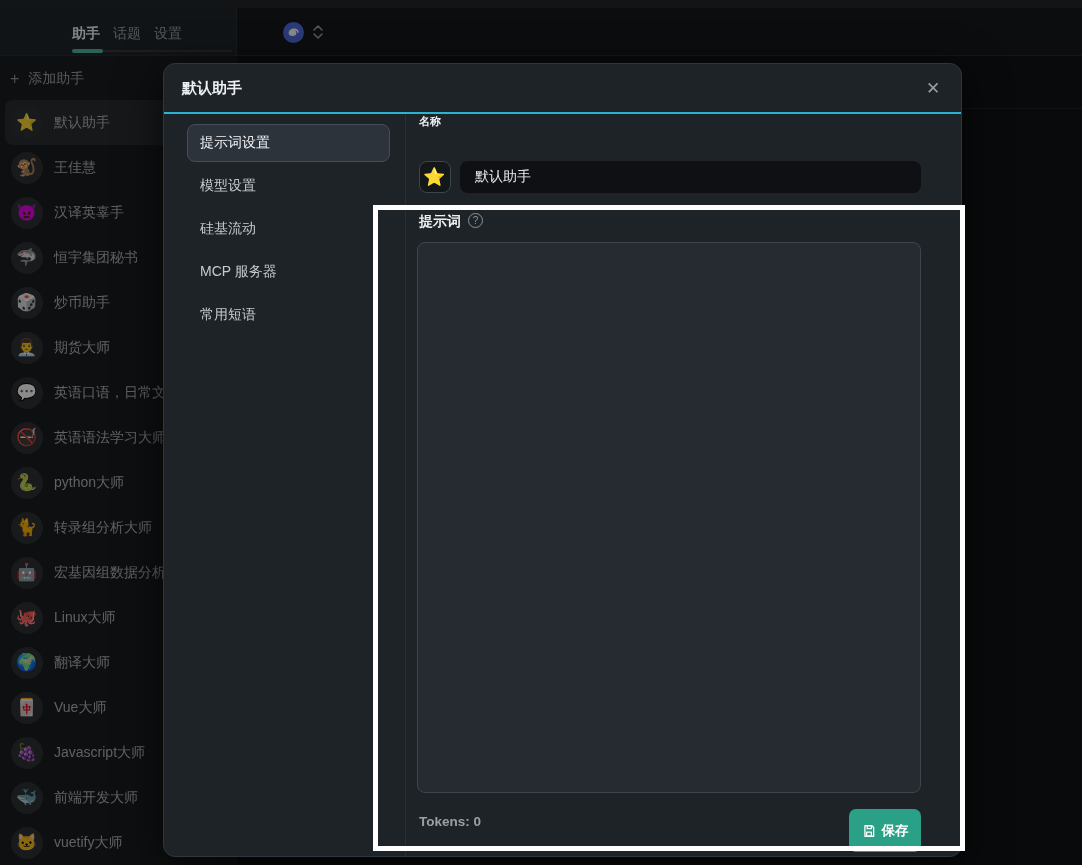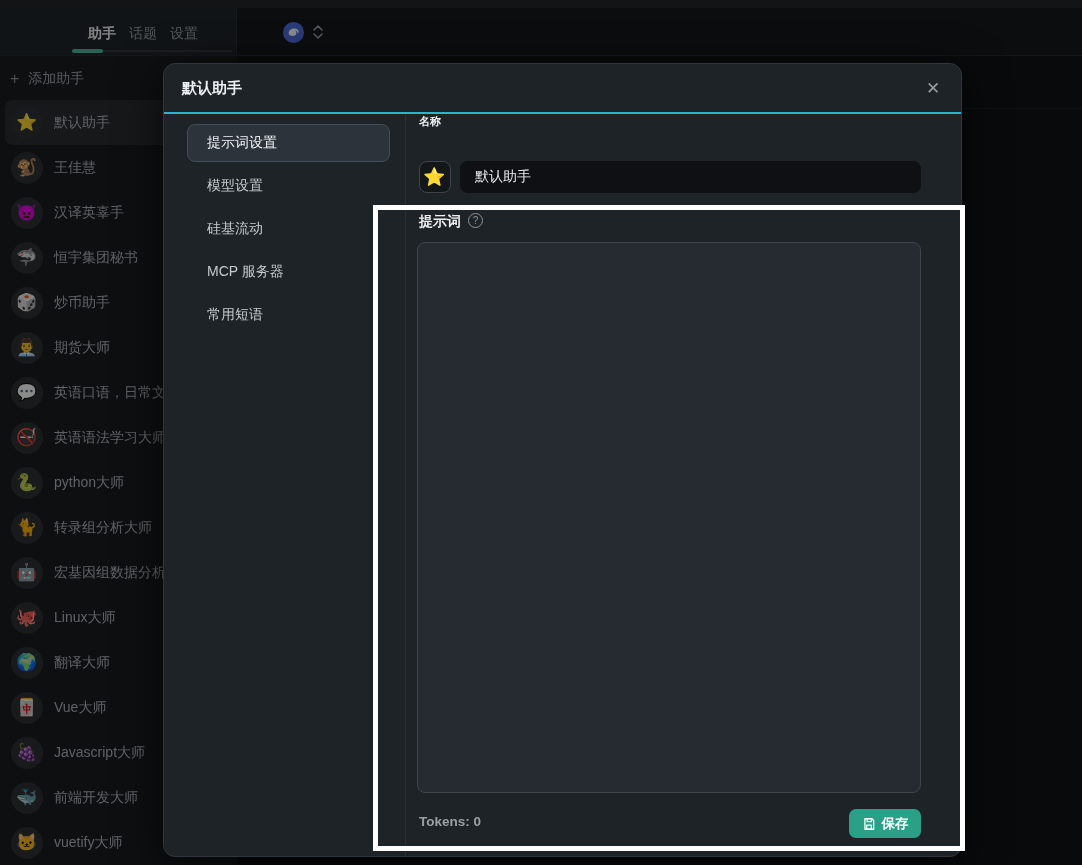--- a/index.html
+++ b/index.html
@@ -6,21 +6,21 @@
   html,body { background:#000; }
   .screen {
     position:relative; width:1082px; height:865px; overflow:hidden;
     background:#121415; font-family:"Liberation Sans", sans-serif;
     -webkit-font-smoothing:antialiased;
   }
   
   .titlebar-strip { position:absolute; left:0; top:0; width:1082px; height:8px; background:#232628; }
   .topbar-left { position:absolute; left:0; top:8px; width:237px; height:48px; background:#212629;
     border-right:1px solid #2e3336; border-bottom:1px solid #272b2e; }
-  .tabs { position:absolute; left:72px; top:17px; display:flex; gap:13px; font-size:14px;margin-left:16px; }
+  .tabs { position:absolute; left:72px; top:17px; display:flex; gap:13px; font-size:14px; }
   .tab { color:#9aa1a7; cursor:pointer; }
   .tab.active { color:#f2f5f7; font-weight:bold; }
   .tab-track { position:absolute; left:72px; top:42px; width:160px; height:2px; background:#34383b; }
   .tab-underline { position:absolute; left:72px; top:41px; width:31px; height:4px; border-radius:2px;
     background:var(--tab_underline,#4cb89e); }
   .topbar-right { position:absolute; left:237px; top:8px; width:845px; height:48px; background:#17191d;
     border-bottom:1px solid #26292c; }
   .model-selector { position:absolute; left:46px; top:10px; height:28px; display:flex; align-items:center;
     gap:8px; cursor:pointer; }
   .model-icon { width:21px; height:21px; border-radius:50%; background:#4e6ee0; display:flex;
@@ -46,39 +46,39 @@
   .modal { position:absolute; left:163px; top:63px; width:799px; height:794px; background:#1e2328;
     border:1px solid #30363c; border-radius:12px; z-index:10; box-shadow:0 10px 45px rgba(0,0,0,.7); }
   .modal-title { position:absolute; left:18px; top:0; height:48px; line-height:48px; font-size:15px;
     font-weight:bold; color:#edf0f2; }
   .modal-close { position:absolute; right:16px; top:12px; width:24px; height:24px; display:flex;
     align-items:center; justify-content:center; color:#969ca1; font-size:17px; cursor:pointer; }
   .modal-accent-line { position:absolute; left:0; top:48px; width:100%; height:2px;
     background:var(--accent_cyan,#2bb3d4); }
   .modal-divider-v { position:absolute; left:241px; top:50px; bottom:0; width:1px; background:#2a2f34; }
   .modal-menu { position:absolute; left:23px; top:60px; width:203px; display:flex; flex-direction:column; gap:5px; }
-  .menu-item { height:38px; display:flex; align-items:center; padding-left:19px; font-size:14px;
+  .menu-item { height:38px; display:flex; align-items:center; padding-left:12px; font-size:14px;
     color:#c6cbd0; border-radius:8px; cursor:pointer; border:1px solid transparent; }
   .menu-item.selected { background:#2c333b; border:1px solid #454e58; color:#f2f4f6; }
   .name-label { position:absolute; left:255px; top:50px; font-size:11px; font-weight:bold; color:#edf0f2; }
   .emoji-btn { position:absolute; left:255px; top:97px; width:32px; height:32px; background:#14171a;
     border:1px solid #3d444b; border-radius:8px; display:flex; align-items:center; justify-content:center;
     font-size:18px; cursor:pointer; }
   .name-input { position:absolute; left:296px; top:97px; width:461px; height:32px; background:#0e1013;
     border:none; border-radius:8px; color:#e8eaec; font-size:14px; padding:0 15px;
     font-family:"Liberation Sans",sans-serif; outline:none; }
   .prompt-label-row { position:absolute; left:255px; top:149px; display:flex; align-items:flex-start; gap:7px; }
   .prompt-label { font-size:14px; font-weight:bold; color:#edf0f2; }
   .help-icon { width:15px; height:15px; border:1px solid #8d9399; border-radius:50%; color:#8d9399;
     font-size:10px; display:flex; align-items:center; justify-content:center; cursor:pointer; }
   .prompt-textarea { position:absolute; left:253px; top:178px; width:504px; height:551px; background:#252b31;
     border:1px solid #3e454d; border-radius:8px; resize:none; color:#dfe3e6; font-size:14px; padding:12px;
     font-family:"Liberation Sans",sans-serif; outline:none; }
   .tokens-label { position:absolute; left:255px; top:750px; font-size:13.5px; font-weight:600; color:#9aa0a5; }
-  .save-btn { position:absolute; left:685px; top:745px; width:72px; height:29px; border-radius:7px;
+  .save-btn { position:absolute; left:685px; top:745px; width:72px; height:43px; border-radius:7px;
     background:var(--save_green,#2aa187); display:flex; align-items:center; justify-content:center; gap:6px;
     color:#ffffff; font-size:13.5px; font-weight:bold; cursor:pointer; }
   
   .white-box { position:absolute; left:209px; top:141px; width:592px; height:646px;
     border:5px solid var(--annotation_white,#ffffff); z-index:20; pointer-events:none; }
 </style>
 </head>
 <body>
 
 <div class="screen">

